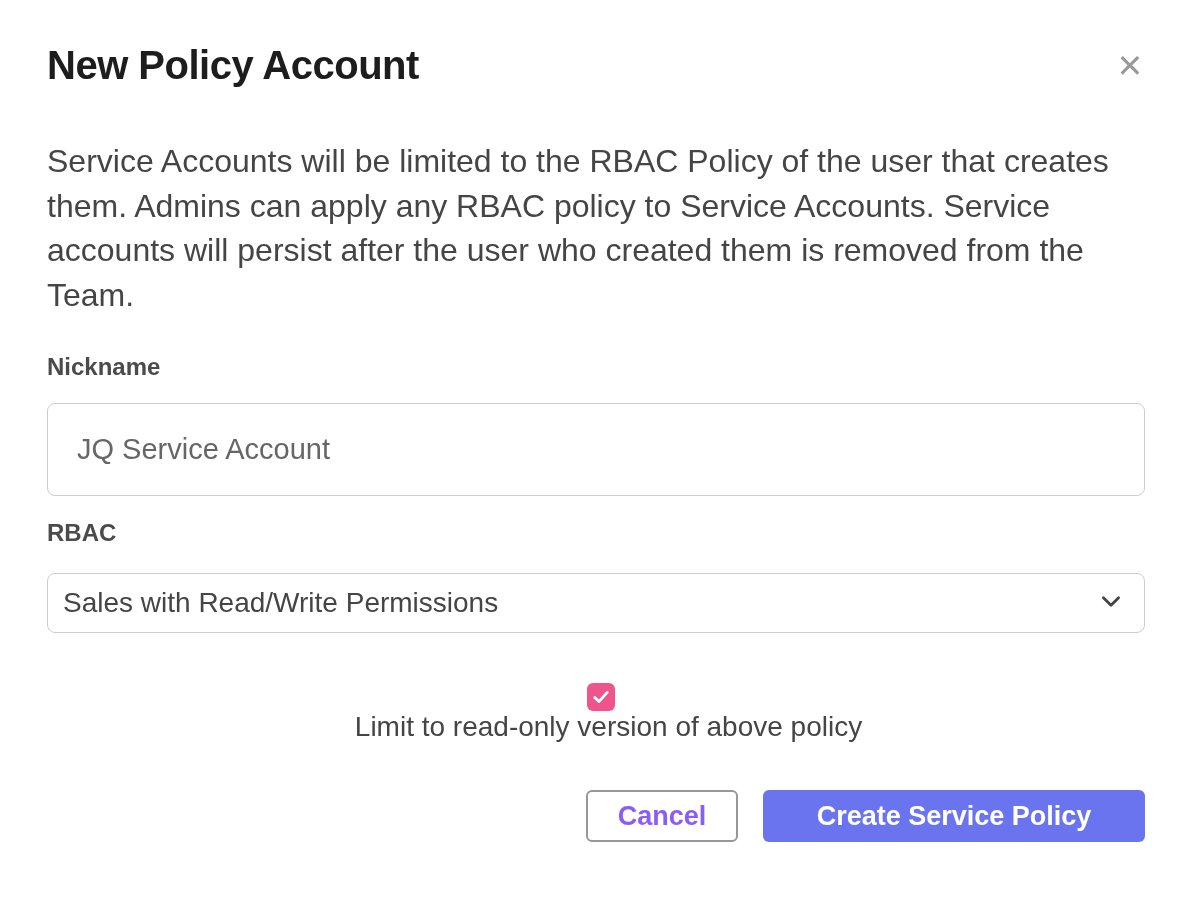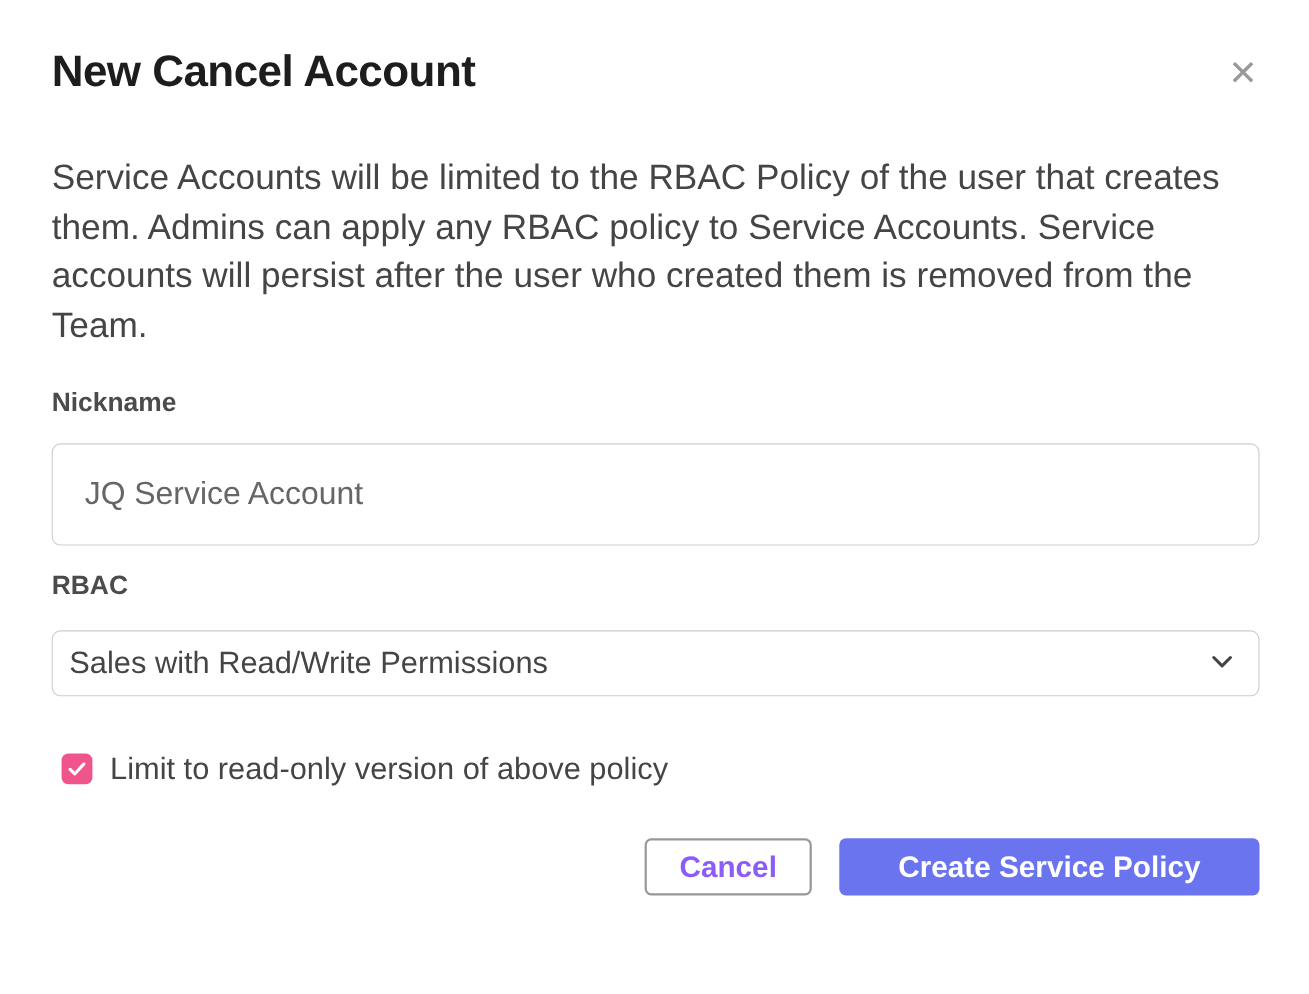--- a/index.html
+++ b/index.html
@@ -91,20 +91,21 @@
     font-size: 28px;
     color: var(--body_text);
     text-align: right;
   }
   .chevron { flex: 0 0 auto; }
   .checkbox-row {
     margin-top: 50px;
     margin-left: 9px;
     display: flex;
     align-items: center;
+    flex-direction: column;
   }
   .checkbox {
     width: 28px; height: 28px;
     border-radius: 6px;
     background: var(--checkbox_pink);
     display: flex;
     align-items: center;
     justify-content: center;
     cursor: pointer;
     flex: 0 0 auto;
@@ -142,21 +143,21 @@
     background: var(--accent_purple);
     border: none;
     color: #ffffff;
   }
 </style>
 </head>
 <body>
 
 <div class="modal">
 
-  <h1 class="modal-title">New Cancel Account</h1>
+  <h1 class="modal-title">New Policy Account</h1>
 
   <button class="close-btn">✕</button>
 
   <p class="description">Service Accounts will be limited to the RBAC Policy of the user that creates them. Admins can apply any RBAC policy to Service Accounts. Service accounts will persist after the user who created them is removed from the Team.</p>
 
   <label class="field-label label-nickname">Nickname</label>
   <input class="text-input" type="text" value="JQ Service Account" style="">
 
   <label class="field-label label-rbac">RBAC</label>
   <div class="select-box">

